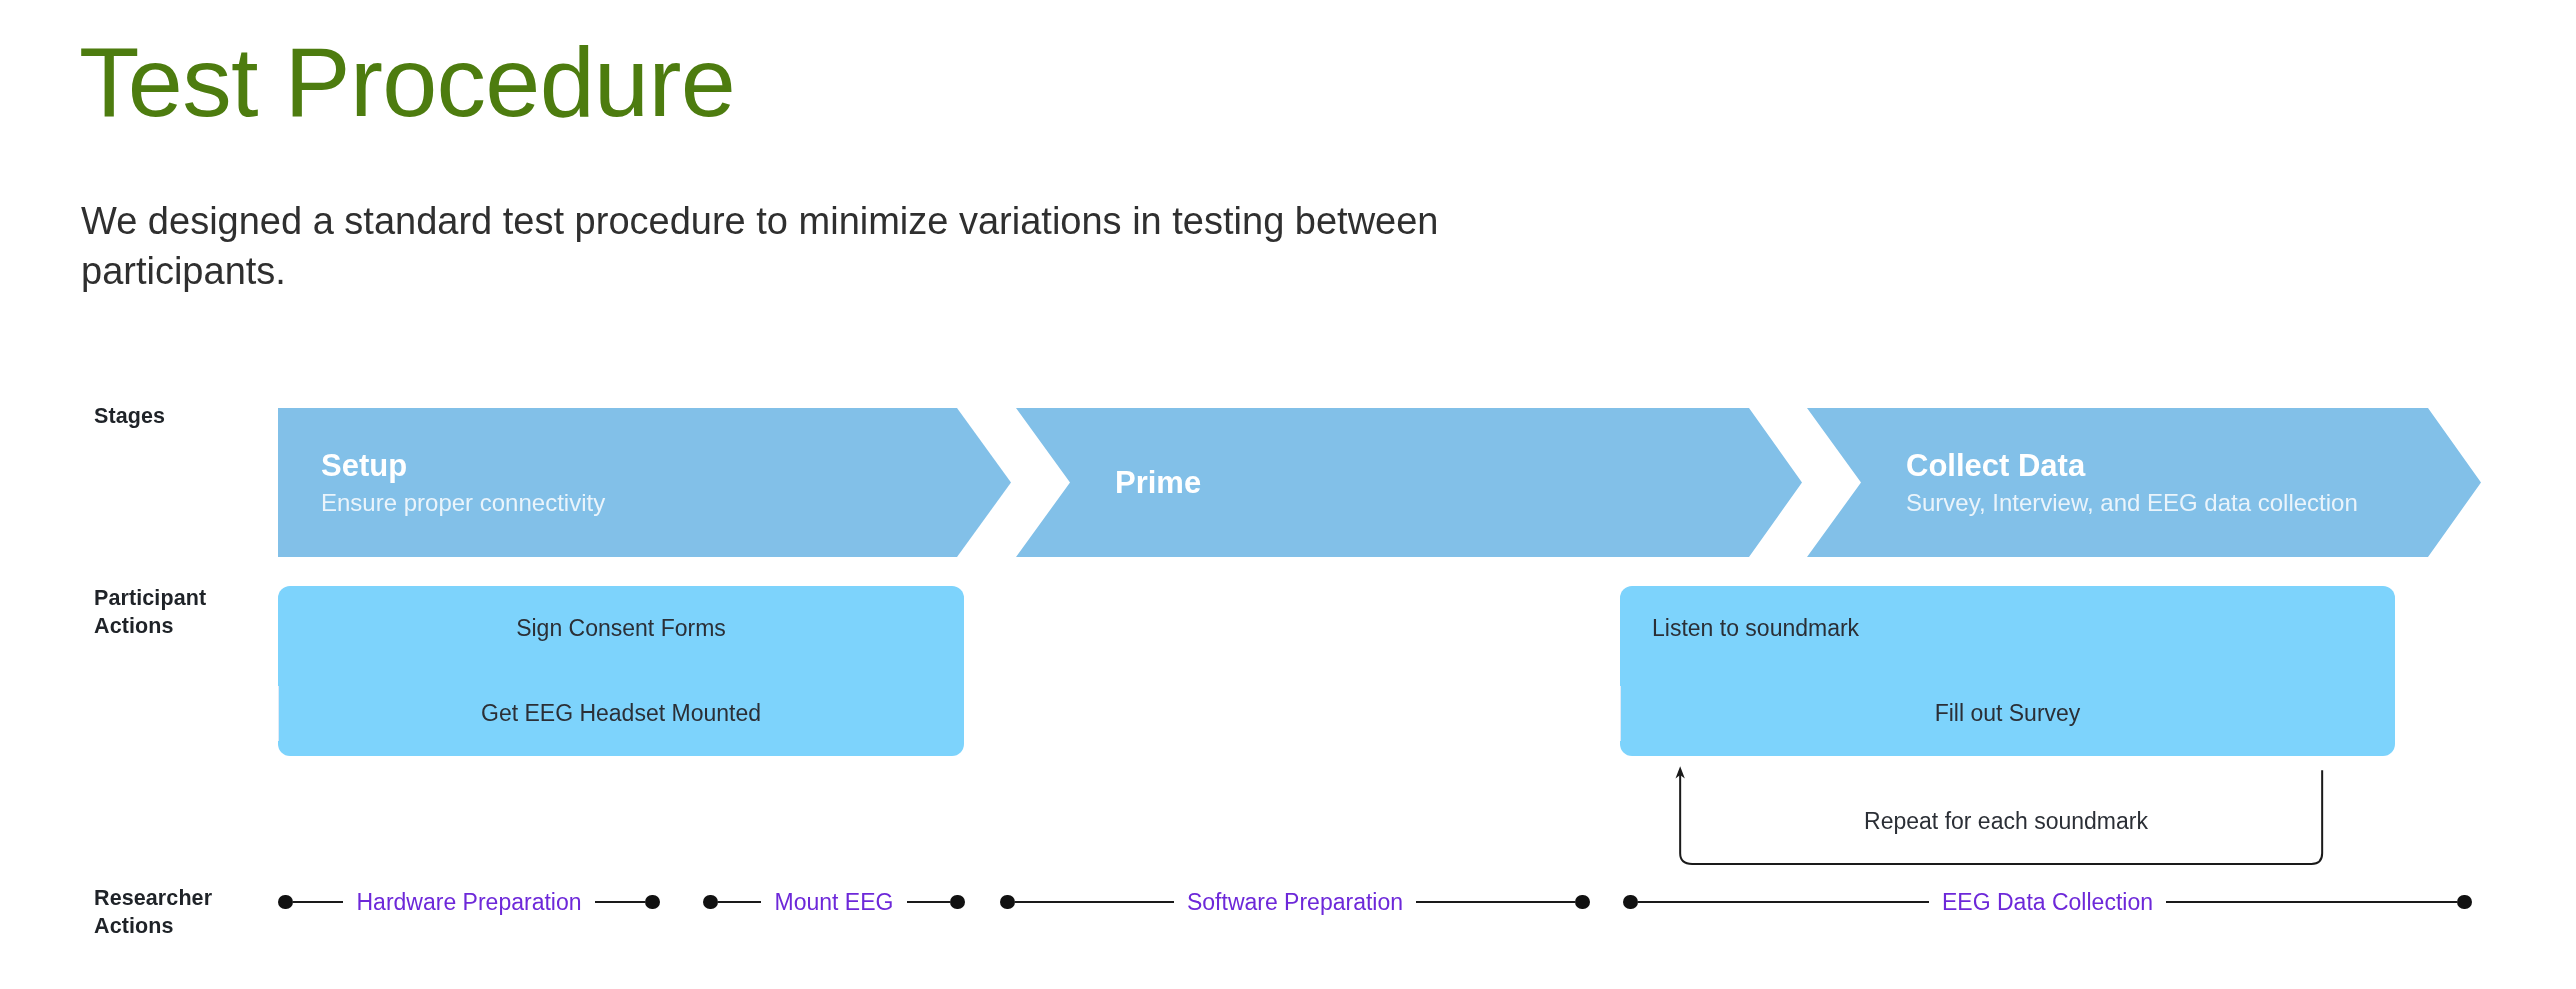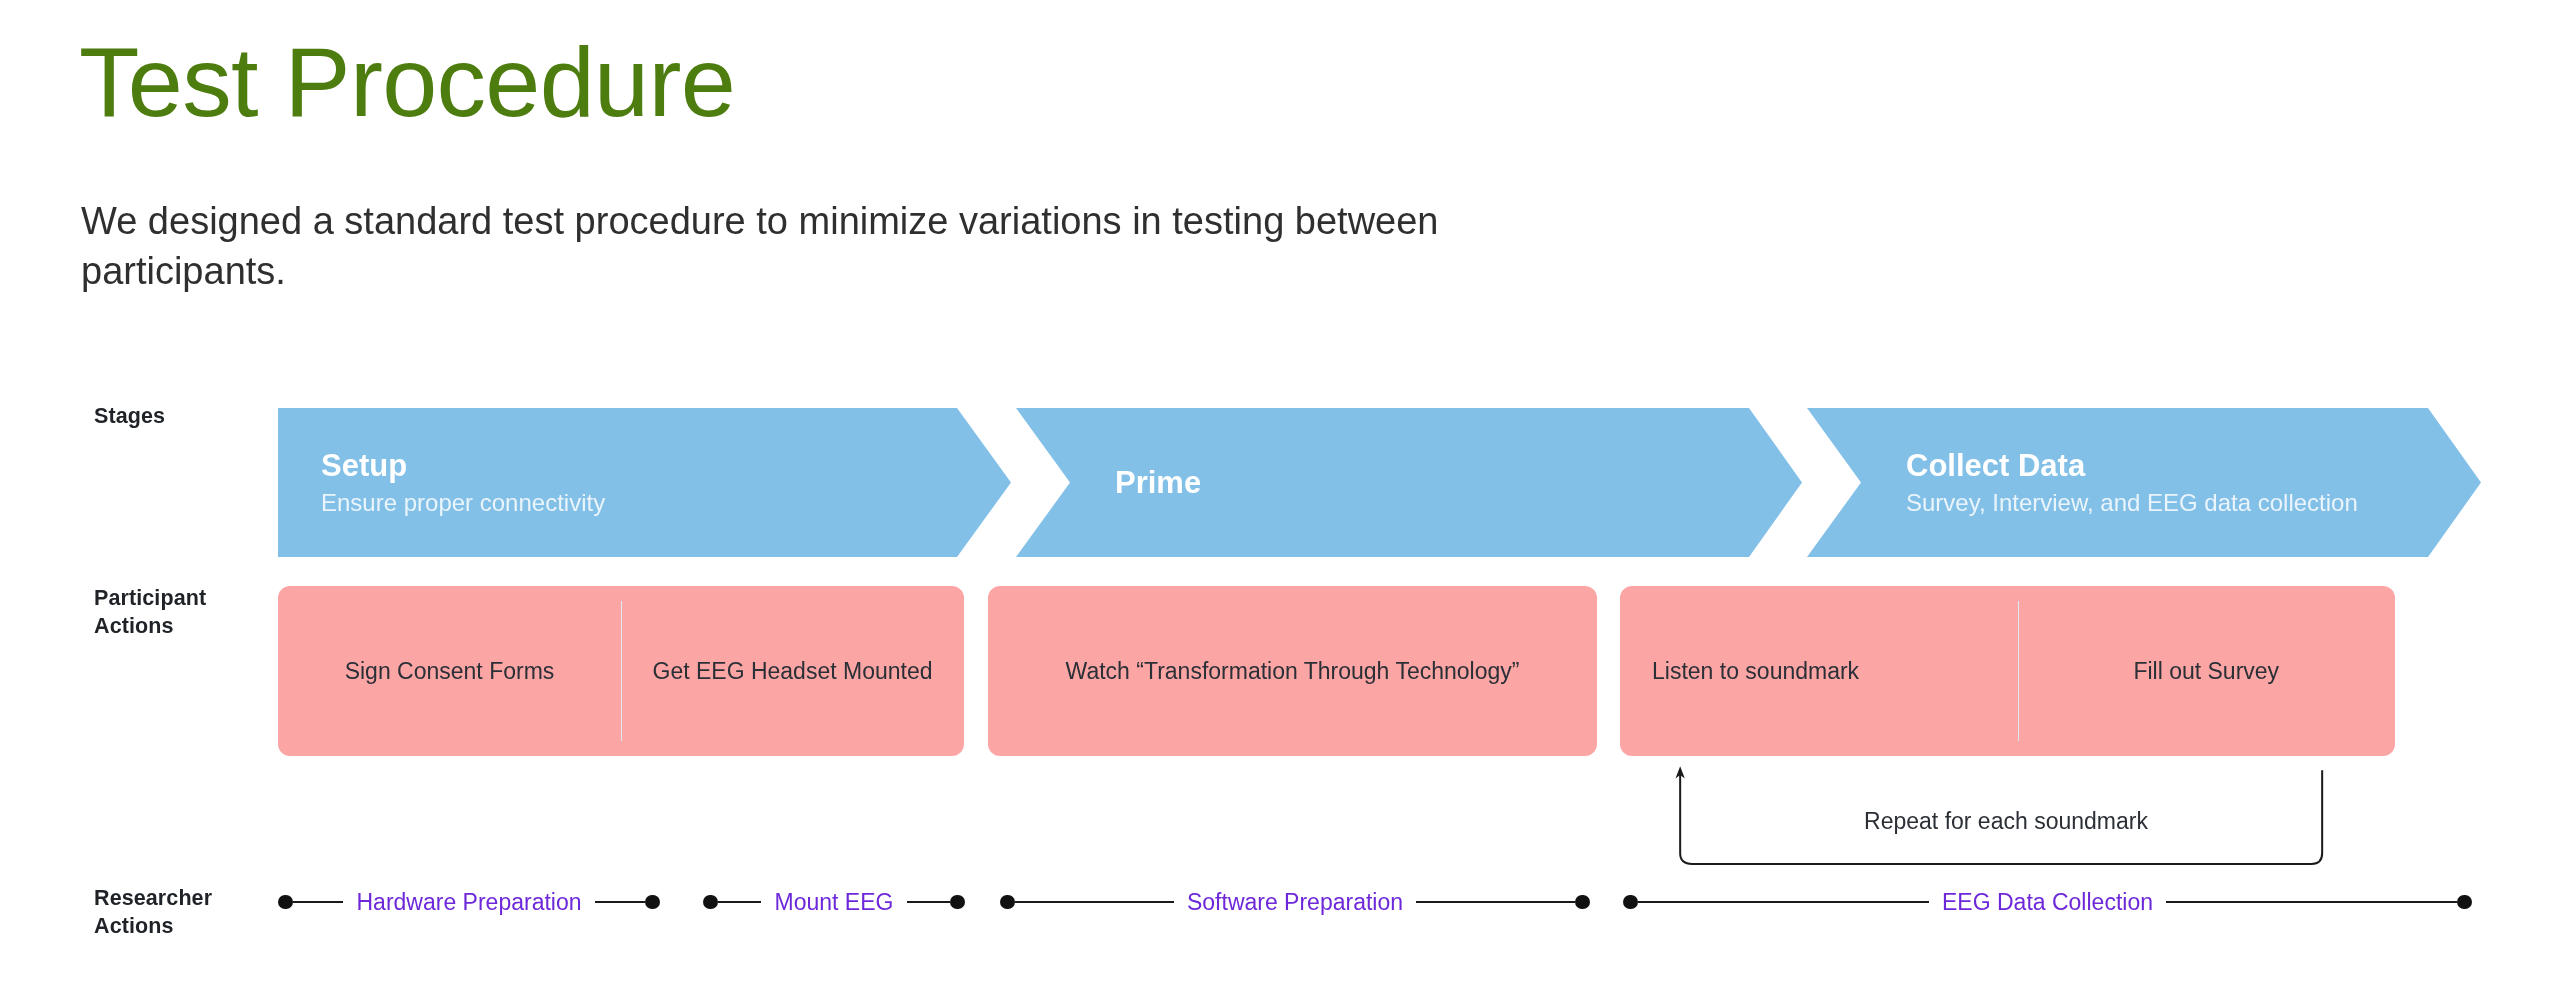--- a/index.html
+++ b/index.html
@@ -116,24 +116,24 @@
     position: absolute;
     left: 278px;
     top: 586px;
     width: 2194px;
     height: 170px;
   }
   .pa-group {
     position: absolute;
     top: 0;
     height: 170px;
-    background: #fca5a5;
+    background: #7dd3fc;
     border-radius: 12px;
     display: flex;
-    flex-direction: row;
+    flex-direction: column;
     align-items: stretch;
     box-sizing: border-box;
     overflow: hidden;
   }
   #pa-group-0 { left: 0px;    width: 686px; }
   #pa-group-1 { left: 710px; width: 609px; }
   #pa-group-2 { left: 1342px; width: 775px; }
 
   .pa-cell {
     position: relative;
@@ -272,25 +272,20 @@
 
   <div class="pa-group" id="pa-group-0">
     <div class="pa-cell pa-cell-0">
       <span>Sign Consent Forms</span>
     </div>
     <div class="pa-cell pa-cell-1">
       <span>Get EEG Headset Mounted</span>
     </div>
   </div>
 
-  <div class="pa-group" id="pa-group-1">
-    <div class="pa-cell pa-cell-0">
-      <span>Watch “Transformation Through Technology”</span>
-    </div>
-  </div>
 
   <div class="pa-group" id="pa-group-2">
     <div class="pa-cell pa-cell-0">
       <span>Listen to soundmark</span>
     </div>
     <div class="pa-cell pa-cell-1">
       <span>Fill out Survey</span>
     </div>
   </div>
 

